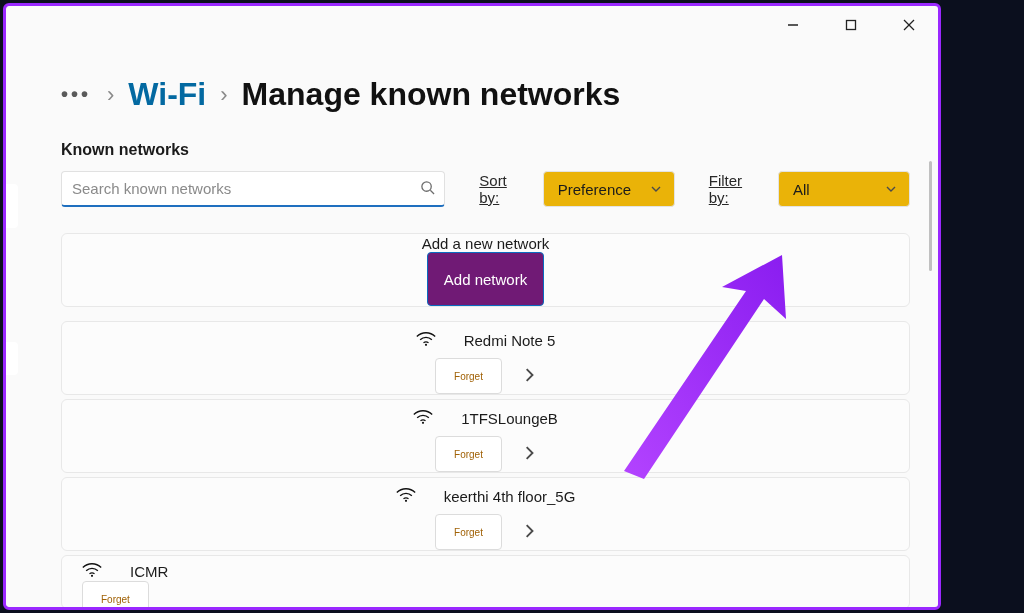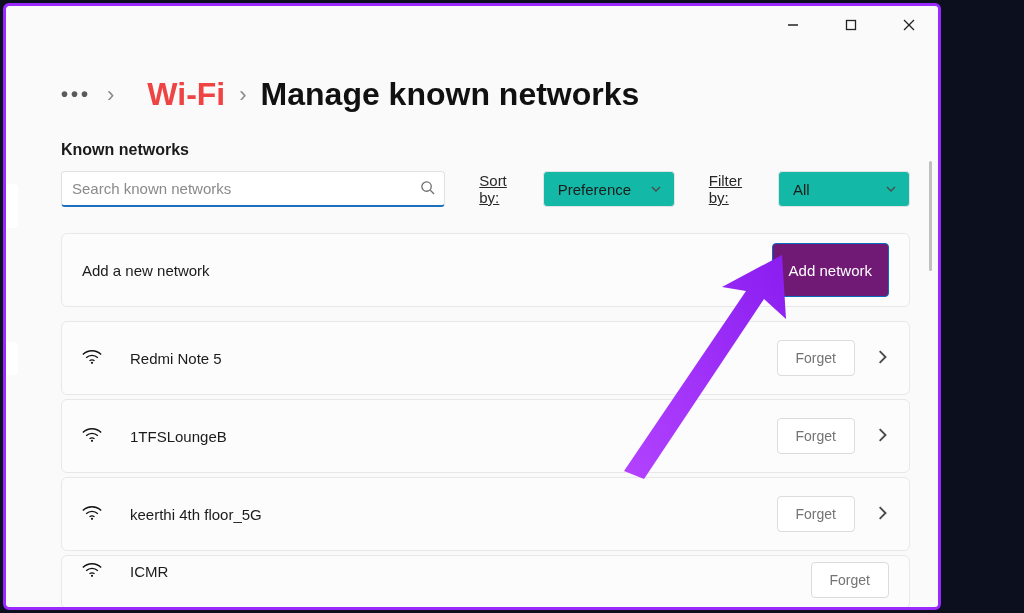--- a/index.html
+++ b/index.html
@@ -23,44 +23,44 @@
   .gutter2 { top: 336px; height: 33px; border-top-right-radius: 4px; border-bottom-right-radius: 4px; }
   
   .titlebar { position: absolute; top: 0; right: 0; height: 38px; display: flex; }
   .tb-btn { width: 58px; height: 38px; display: flex; align-items: center; justify-content: center; color: #222; }
   .tb-btn svg { display: block; }
   .content { position: absolute; left: 55px; top: 70px; right: 28px; bottom: 0; overflow: hidden; }
   
   .breadcrumb { display: flex; align-items: baseline; gap: 14px; font-size: 32px; color: #636363; font-weight: 600; margin-bottom: 28px; }
   .bc-dots { font-size: 20px; color: #5a5a5a; margin-right: 2px; position: relative; top: -4px; letter-spacing: 3px; font-weight: 800;}
   .bc-sep { color: #8a8a8a; font-size: 22px; font-weight: 400; position: relative; top: -3px; }
-  .bc-link { color: #ef4444; cursor: pointer; margin-left: 19px; }
+  .bc-link { color: #0369a1; cursor: pointer; }
   .bc-current { color: #111; font-weight: 600; }
   .section-title { font-size: 16px; font-weight: 600; color: #1a1a1a; margin-bottom: 12px; }
   .controls-row { display: flex; align-items: center; gap: 34px; font-size: 15px; color: #1b1b1b; margin-bottom: 26px; }
   .search-wrap { position: relative; width: 386px; }
   .search-wrap input {
     width: 100%; height: 36px; padding: 0 36px 0 10px; font-size: 15px;
     background: #fff; border: 1px solid #e1e1e1; border-bottom: 2px solid #1f6fbf;
     border-radius: 4px; outline: none; color: #333;
   }
   .search-wrap input::placeholder { color: #8a8a8a; }
   .search-wrap .sicon { position: absolute; right: 10px; top: 50%; transform: translateY(-50%); color: #6d6d6d; }
   .ctl-label { color: #282828; text-decoration: underline; }
-  .select-box { display: flex; align-items: center; gap: 10px; background: #14b8a6; border: 1px solid #e3e3e3; border-radius: 4px; height: 36px; padding: 0 12px 0 14px; min-width: 132px; cursor: pointer; justify-content: space-between; }
+  .select-box { display: flex; align-items: center; gap: 10px; background: #eab308; border: 1px solid #e3e3e3; border-radius: 4px; height: 36px; padding: 0 12px 0 14px; min-width: 132px; cursor: pointer; justify-content: space-between; }
   .select-box .chev { color: #4b4b4b; }
   .cards { display: flex; flex-direction: column; gap: 4px; }
   .card {
     background: #fcfcfc; border: 1px solid #e8e8e8; border-radius: 6px;
     height: 74px; display: flex; align-items: center; padding: 0 20px;
-    font-size: 15px; color: #1b1b1b;
+    font-size: 15px; color: #1b1b1b; flex-direction: column;
   }
   .card .left { display: flex; align-items: center; gap: 28px; flex: 1; }
   .wifi-ico { color: #111; }
-  .btn { background: #fff; border: 1px solid #dcdcdc; border-radius: 4px; height: 36px; padding: 0 18px; font-size: 14px; color: #737373; cursor: pointer; }
+  .btn { background: #fff; border: 1px solid #dcdcdc; border-radius: 4px; height: 36px; padding: 0 18px; font-size: 10px; color: #a16207; cursor: pointer; }
   .btn-primary { background: #701a75; color: #fff; border-color: #0a6cbf; padding: 0 16px; font-size: 15px; height: 54px; }
   .card .right { display: flex; align-items: center; gap: 20px; }
   .row-expand { color: #4a4a4a; cursor: pointer; }
   .first-card { margin-bottom: 10px; }
   .partial { height: 54px; padding-top: 6px; overflow: hidden; align-items: flex-start; }
   
   .arrow-svg { position: absolute; left: 598px; top: 245px; pointer-events: none; }
 </style>
 </head>
 <body>

